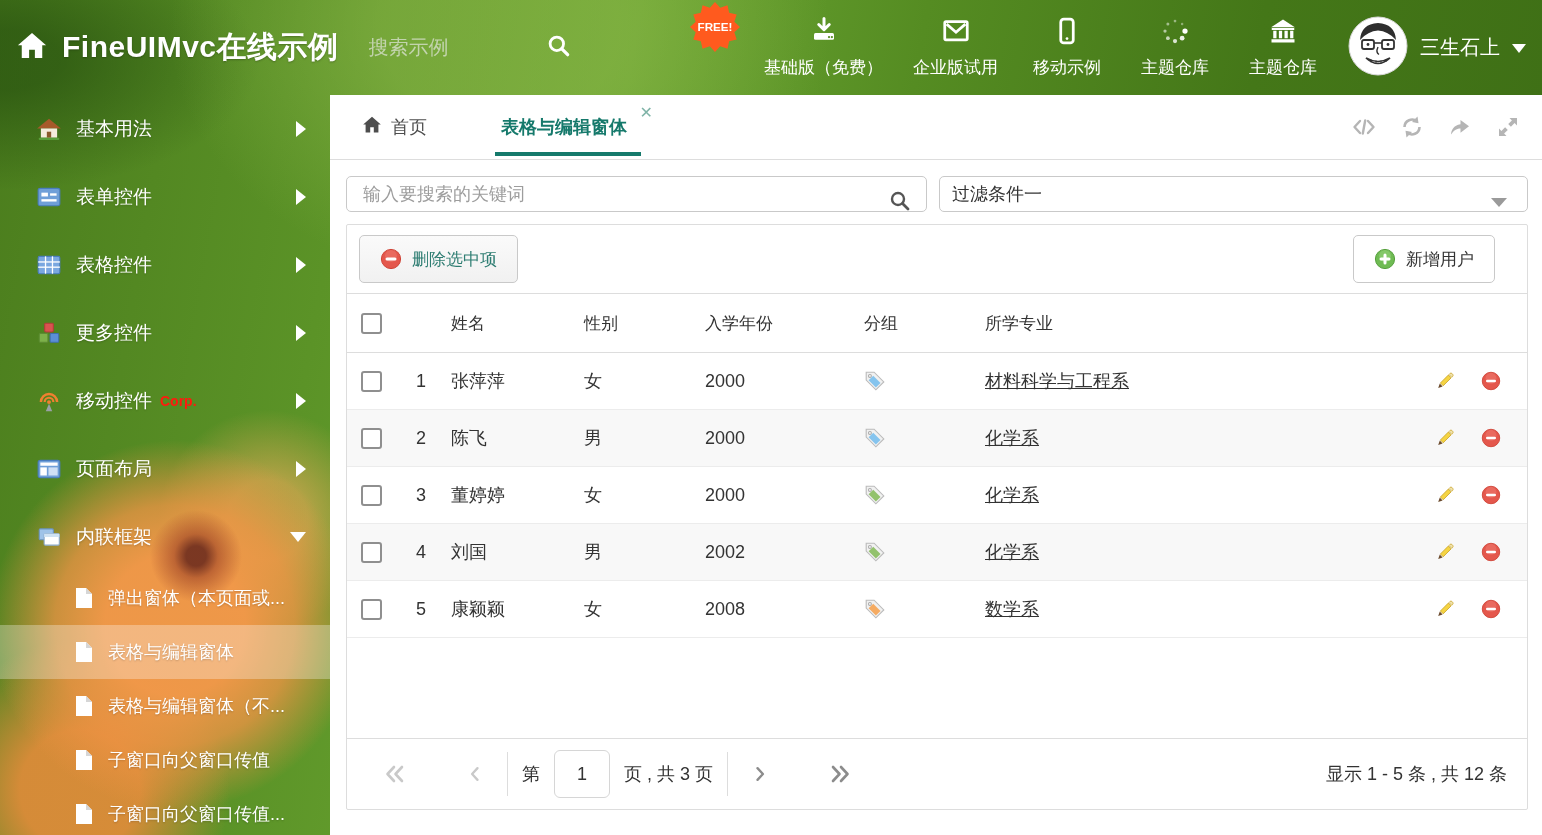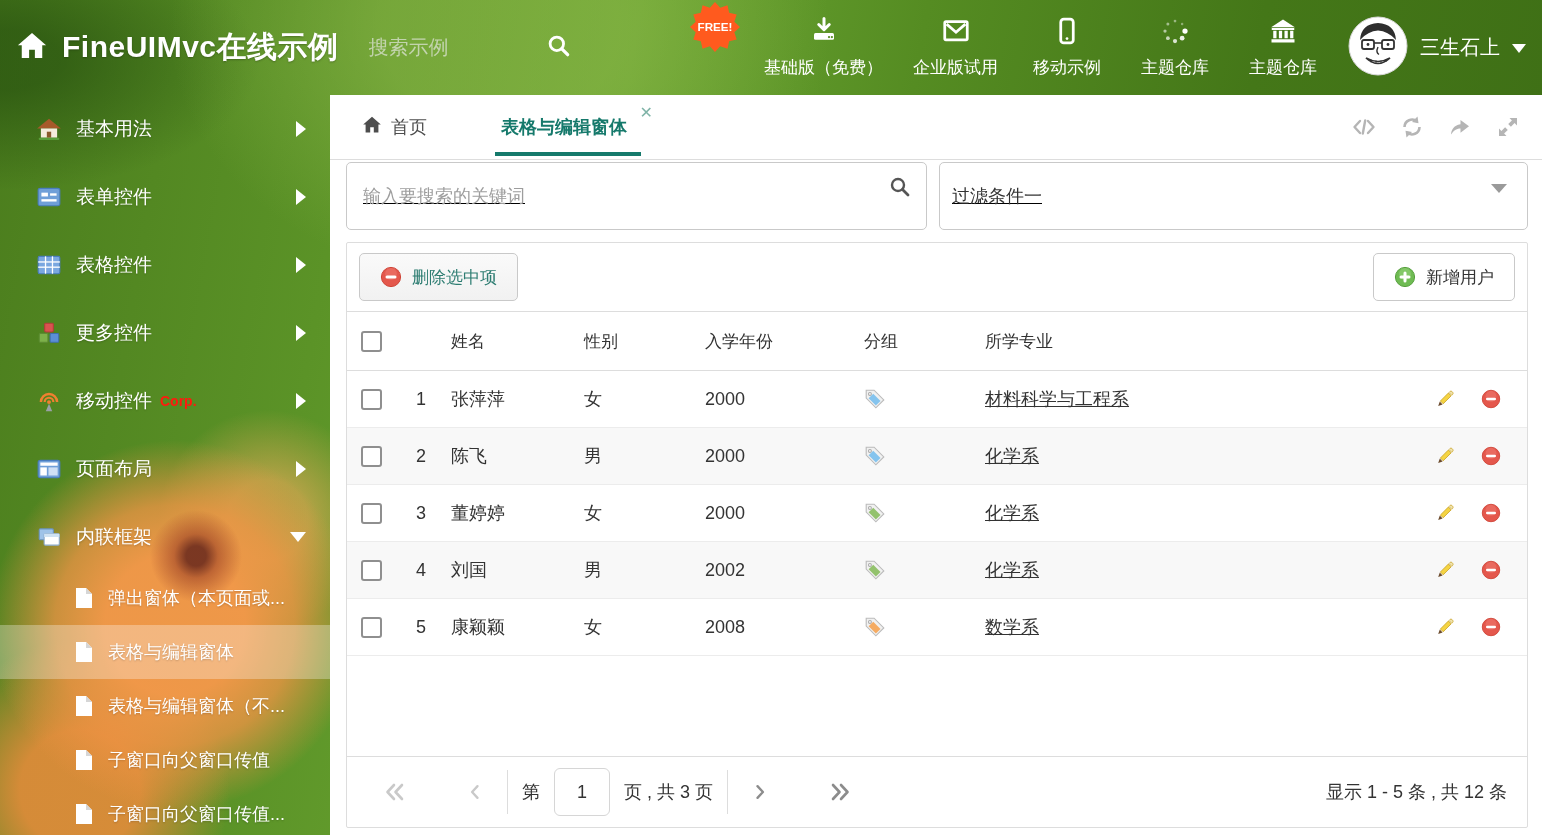--- a/index.html
+++ b/index.html
@@ -53,34 +53,34 @@
   .tabbar{position:relative;height:64px;border-bottom:1px solid #ddd;display:flex;align-items:stretch;}
   .tab{display:flex;align-items:center;gap:9px;padding:0 26px;font-size:18px;color:#4d4d4d;cursor:pointer;position:relative;}
   .tab.home{margin-left:6px;}
   .tab.active{color:#15796b;font-weight:bold;margin-left:22px;padding:0 34px 0 26px;}
   .tab.active::after{content:"";position:absolute;left:20px;right:20px;bottom:3px;height:4px;background:#15796b;}
   .tab-close{position:absolute;top:10px;right:8px;font-size:16px;font-weight:bold;color:#7fb3a7;line-height:1;cursor:pointer;}
   .tab-tools{margin-left:auto;display:flex;align-items:center;gap:24px;padding-right:22px;}
   .tool-ic{width:24px;height:24px;cursor:pointer;}
 
   
-  .search-row{display:flex;gap:12px;margin:2px 14px 12px 16px;height:68px;text-decoration:underline;}
+  .search-row{display:flex;gap:12px;margin:16px 14px 12px 16px;height:36px;}
   .search-box{position:relative;width:579px;border:1px solid #c9c9c9;border-radius:5px;display:flex;align-items:center;}
   .search-box input{flex:1;border:none;outline:none;font-size:18px;color:#333;padding:0 46px 0 16px;background:transparent;height:100%;}
   .search-box input::placeholder{color:#9d9d9d;}
   .search-box .mag{position:absolute;right:14px;top:12px;width:24px;height:24px;}
   .filter-select{flex:1;position:relative;border:1px solid #c9c9c9;border-radius:5px;display:flex;align-items:center;padding-left:12px;font-size:18px;color:#333;cursor:pointer;}
   .filter-select .caret{position:absolute;right:20px;top:21px;width:0;height:0;border-left:8px solid transparent;border-right:8px solid transparent;border-top:9px solid #9a9a9a;}
 
   
   .panel{margin:0 14px 0 16px;height:584px;border:1px solid #ddd;border-radius:2px;display:flex;flex-direction:column;background:#fff;}
   .toolbar{display:flex;align-items:center;padding:10px 12px;border-bottom:1px solid #ddd;}
   .btn{display:flex;align-items:center;gap:10px;height:48px;padding:0 20px;border:1px solid #c9c9c9;border-radius:5px;font-size:17px;cursor:pointer;background:#fff;}
   .btn-delete{background:linear-gradient(#fafafa,#f1f1f1);color:#2e7d72;}
-  .btn-add{margin-left:auto;color:#333;margin-right:0;}
+  .btn-add{margin-left:auto;color:#333;margin-right:20px;}
   .btn .b-icon{width:22px;height:22px;flex:none;}
 
   .grid-header,.grid-row{display:flex;align-items:center;}
   .grid-header{height:58px;border-bottom:1px solid #ddd;font-size:17px;color:#333;}
   .grid-row{height:56px;border-bottom:1px solid #ececec;font-size:18px;color:#333;}
   .grid-row.alt{background:#f8f8f8;}
   .c-cb{width:52px;padding-left:14px;box-sizing:content-box;flex:none;display:flex;align-items:center;}
   .c-cb{width:38px;}
   .cb{width:17px;height:17px;border:2px solid #8f8f8f;border-radius:3px;background:#fff;cursor:pointer;}
   .c-num{width:44px;flex:none;text-align:center;}

